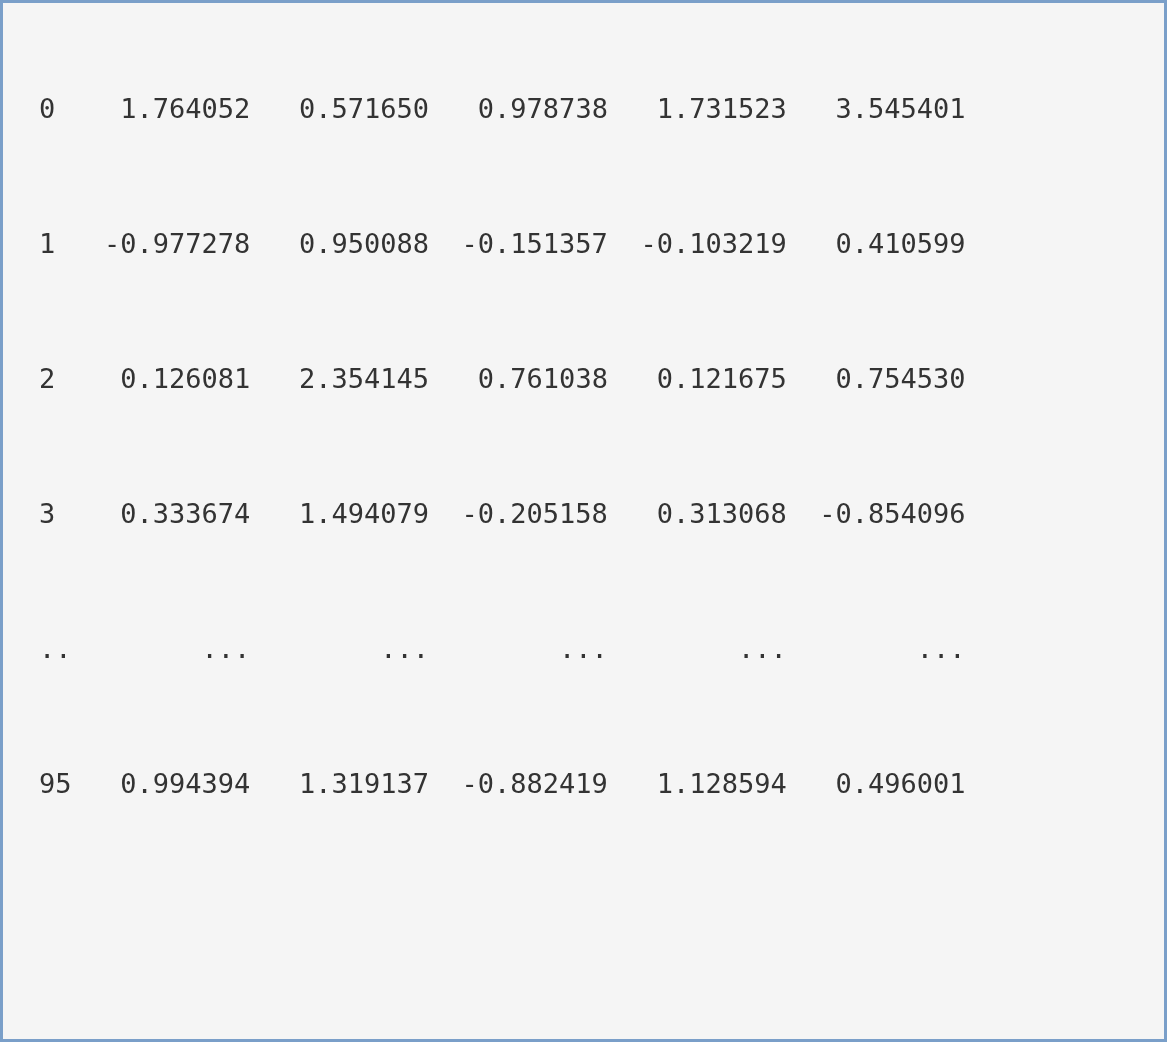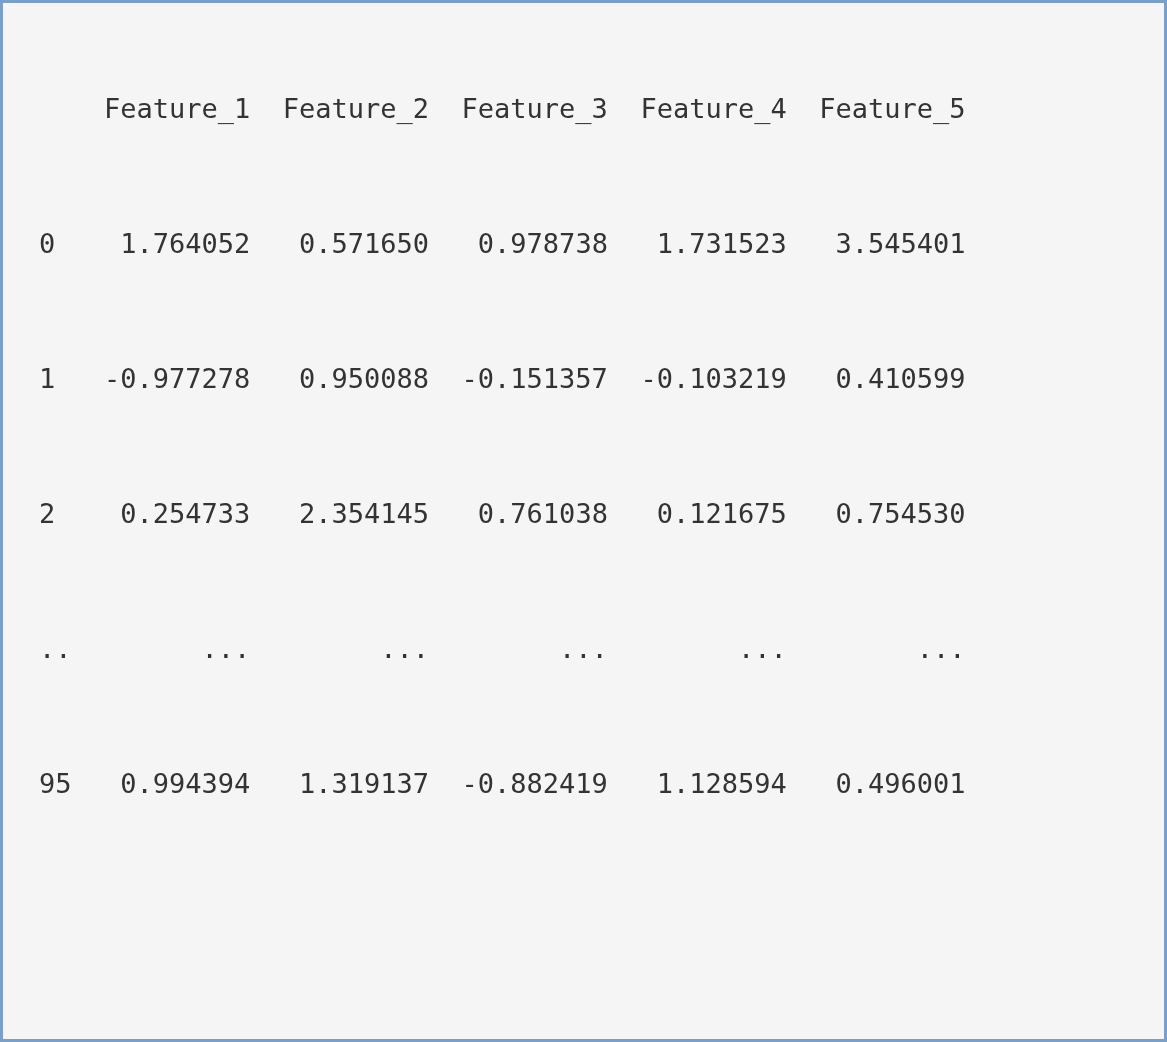--- a/index.html
+++ b/index.html
@@ -50,24 +50,24 @@
     }
     .idx-hdr {
       display: inline-block;
       width: 2ch;
     }
   </style>
 </head>
 <body>
 
 <div class="output-cell">
-  <div class="df-row header-row"><span class="idx-hdr"> </span><span class="hdr-cell">Feature_1</span><span class="hdr-cell">Feature_2</span><span class="hdr-cell">Feature_3</span><span class="hdr-cell">Feature_4</span><span class="hdr-cell">Feature_5</span></div>
   <div class="df-row data-row"><span class="idx-cell">0</span><span class="num-cell">1.764052</span><span class="num-cell">0.571650</span><span class="num-cell">0.978738</span><span class="num-cell">1.731523</span><span class="num-cell">3.545401</span></div>
   <div class="df-row data-row"><span class="idx-cell">1</span><span class="num-cell">-0.977278</span><span class="num-cell">0.950088</span><span class="num-cell">-0.151357</span><span class="num-cell">-0.103219</span><span class="num-cell">0.410599</span></div>
-  <div class="df-row data-row"><span class="idx-cell">2</span><span class="num-cell">0.254733</span><span class="num-cell">2.354145</span><span class="num-cell">0.761038</span><span class="num-cell">0.121675</span><span class="num-cell">0.754530</span></div>
+  <div class="df-row data-row"><span class="idx-cell">2</span><span class="num-cell">0.126081</span><span class="num-cell">2.354145</span><span class="num-cell">0.761038</span><span class="num-cell">0.121675</span><span class="num-cell">0.754530</span></div>
+  <div class="df-row data-row"><span class="idx-cell">3</span><span class="num-cell">0.333674</span><span class="num-cell">1.494079</span><span class="num-cell">-0.205158</span><span class="num-cell">0.313068</span><span class="num-cell">-0.854096</span></div>
   <div class="df-row data-row"><span class="idx-cell">..</span><span class="num-cell">...</span><span class="num-cell">...</span><span class="num-cell">...</span><span class="num-cell">...</span><span class="num-cell">...</span></div>
   <div class="df-row data-row"><span class="idx-cell">95</span><span class="num-cell">0.994394</span><span class="num-cell">1.319137</span><span class="num-cell">-0.882419</span><span class="num-cell">1.128594</span><span class="num-cell">0.496001</span></div>
   
   
   
   
   
 </div>
 
 </body></html>

